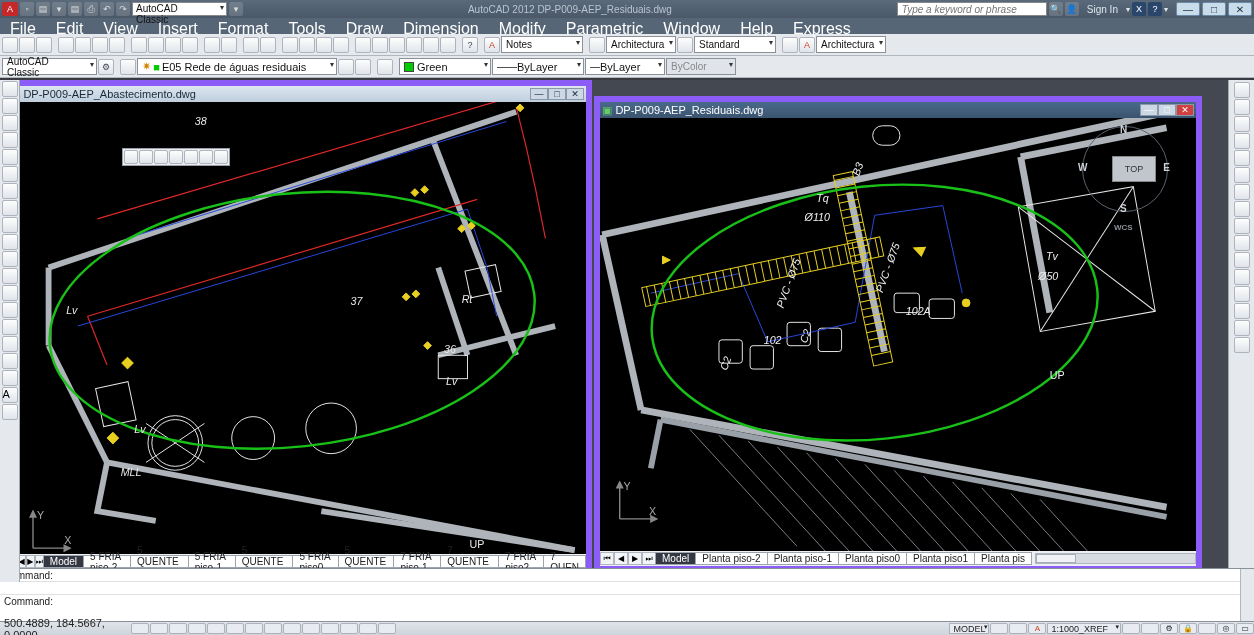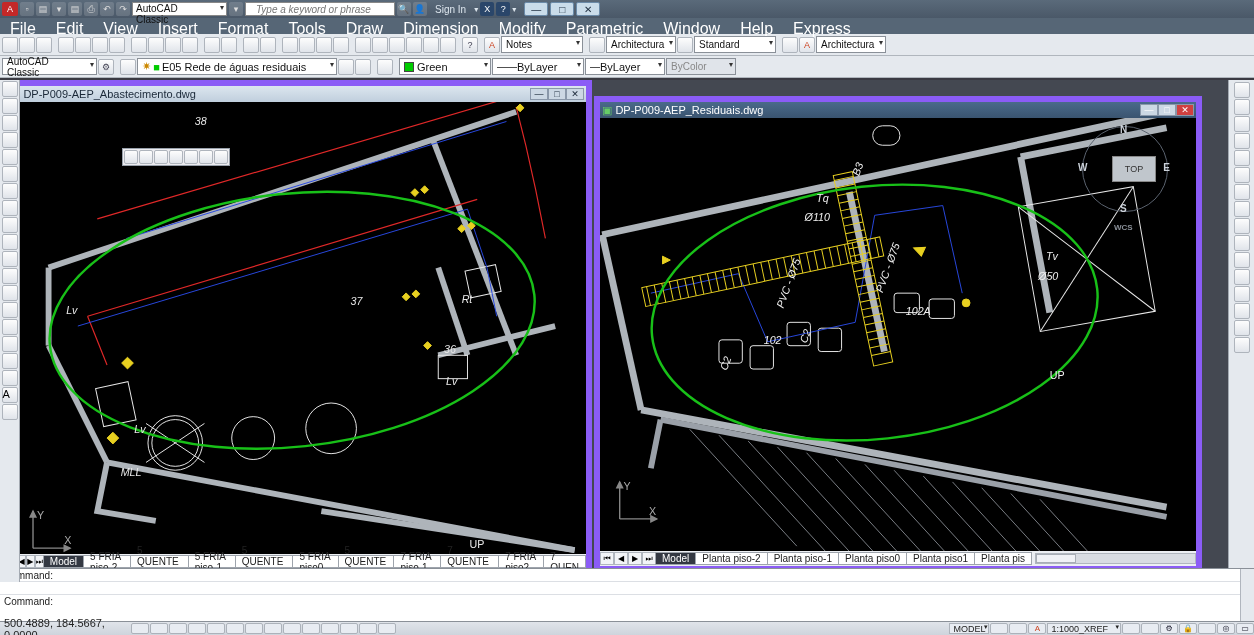--- a/index.html
+++ b/index.html
@@ -4,21 +4,21 @@
 <style>
 * { margin:0; padding:0; box-sizing:border-box; font-family: Tahoma, Arial, sans-serif; font-size:11px; }
 body { width:1254px; height:635px; background:#3a3a42; overflow:hidden; position:relative; }
 
 
 .titlebar { height:18px; background:linear-gradient(#5a6a7a,#4a5868); display:flex; align-items:center; gap:2px; padding:0 2px; }
 .tb-btn { width:14px; height:14px; background:rgba(255,255,255,0.15); border-radius:2px; display:flex; align-items:center; justify-content:center; color:#ddd; font-size:9px; cursor:pointer; }
 .tb-dd { height:14px; background:#fff; border:1px solid #888; font-size:10px; padding:0 14px 0 3px; position:relative; color:#111; }
 .tb-dd:after { content:"▾"; position:absolute; right:2px; top:0; font-size:8px; color:#333; }
 .title-center { flex:1; text-align:center; color:#b8c4d0; font-size:10px; }
-.search-box { width:150px; height:14px; background:#fff; border:1px solid #888; font-size:10px; color:#999; font-style:italic; padding:0 10px; }
+.search-box { width:150px; height:14px; background:#fff; border:1px solid #888; font-size:10px; color:#999; font-style:italic; padding:0 4px; }
 .signin { color:#dde6ee; font-size:10px; padding:0 6px; cursor:pointer; }
 .win-ctrl { width:24px; height:14px; background:#c9dcea; border:1px solid #6a8aa8; border-radius:2px; color:#234; display:flex; align-items:center; justify-content:center; font-size:10px; cursor:pointer; }
 
 
 .menubar { height:16px; background:#566676; display:flex; align-items:stretch; }
 .menu-item { color:#fff; font-size:16px; padding:2px 10px 0; cursor:pointer; }
 
 
 .tool-row { height:22px; background:#e5e9ee; border-bottom:1px solid #b0b6bd; display:flex; align-items:center; gap:1px; padding:0 2px; }
 .tool-row .btn { width:16px; height:16px; background:linear-gradient(#fdfdfd,#e0e4ea); border:1px solid #aeb4bc; border-radius:2px; cursor:pointer; display:flex; align-items:center; justify-content:center; font-size:9px; color:#445; }
@@ -81,20 +81,21 @@
   <div class="tb-btn" style="background:#c42828;color:#fff;width:16px;">A</div>
   <div class="tb-btn">▫</div>
   <div class="tb-btn">▤</div>
   <div class="tb-btn">▾</div>
   <div class="tb-btn">▤</div>
   <div class="tb-btn">⎙</div>
   <div class="tb-btn">↶</div>
   <div class="tb-btn">↷</div>
   <div class="tb-dd" style="width:95px">AutoCAD Classic</div>
   <div class="tb-btn">▾</div>
+  <div class="title-center">AutoCAD 2012    DP-P009-AEP_Residuais.dwg</div>
   <input class="search-box" placeholder="Type a keyword or phrase" style="">
   <div class="tb-btn">🔍</div>
   <div class="tb-btn" style="color:#fff;">👤</div>
   <span class="signin">Sign In</span>
   <span style="color:#dde6ee;font-size:8px;">▾</span>
   <div class="tb-btn" style="background:#2a466a;color:#fff;">X</div>
   <div class="tb-btn" style="background:#2a466a;color:#fff;">?</div>
   <span style="color:#dde6ee;font-size:8px;margin-right:6px;">▾</span>
   <div class="win-ctrl">—</div>
   <div class="win-ctrl">□</div>

